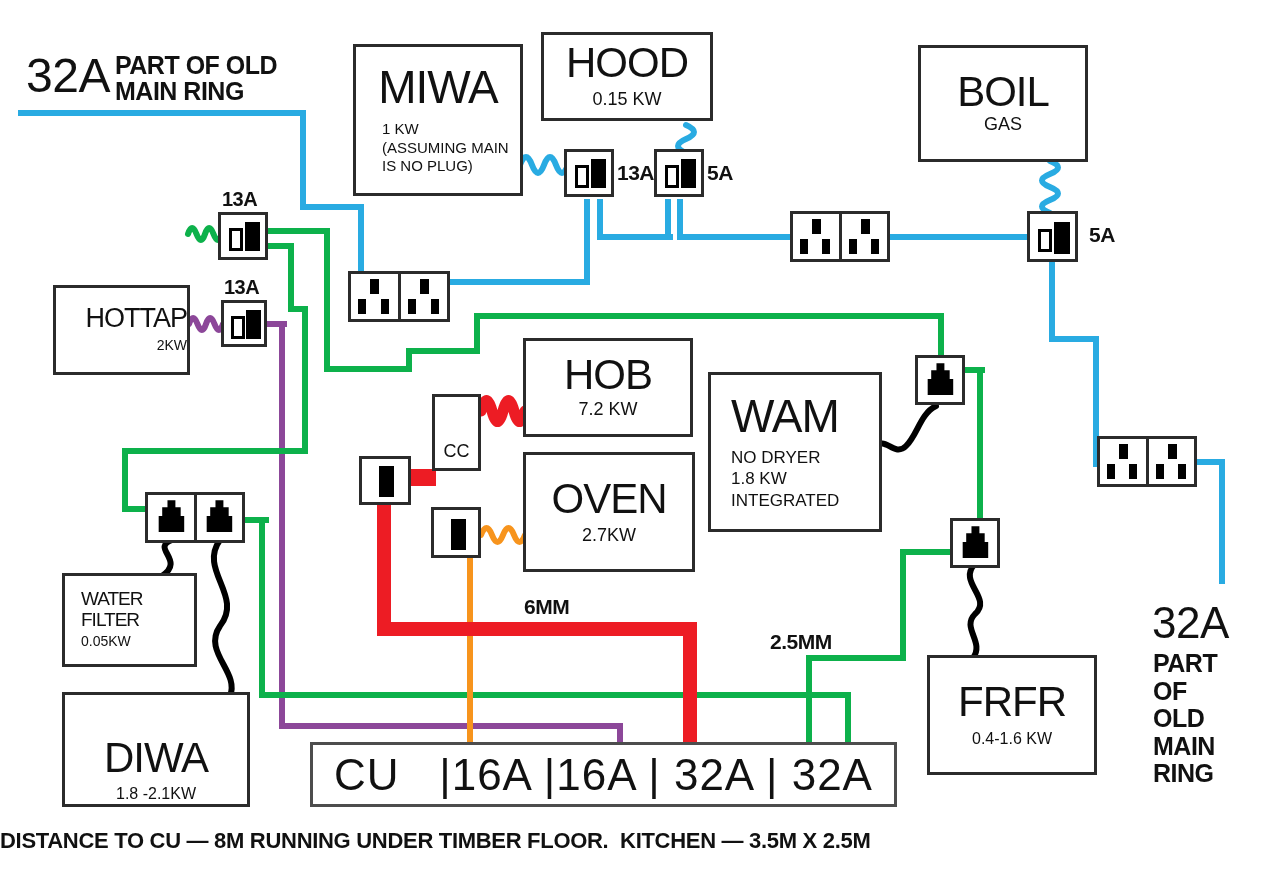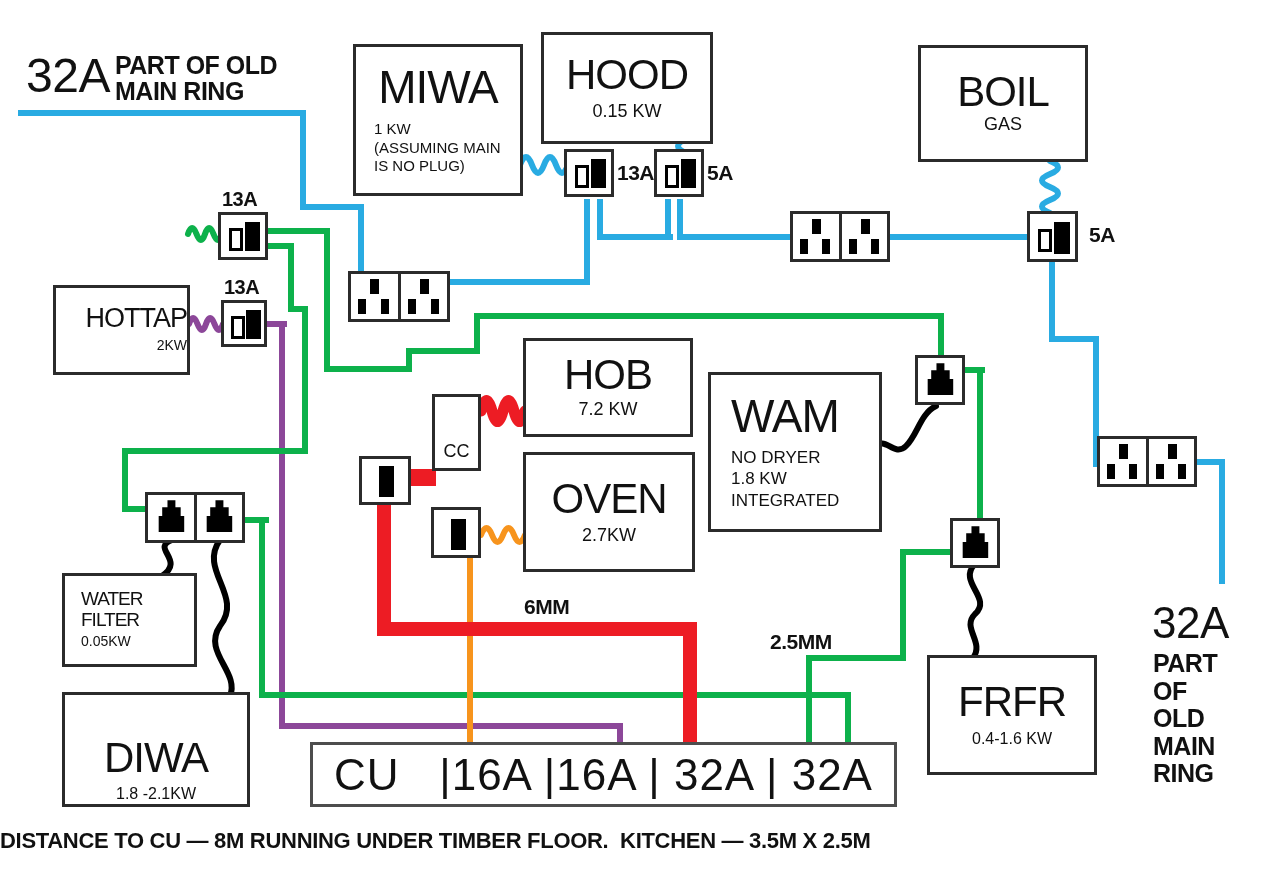--- a/index.html
+++ b/index.html
@@ -130,28 +130,28 @@
     <svg class="sq" style="left:146px;top:540px" width="44" height="38" viewBox="0 0 44 38">
       <path d="M26 0 C 4 8, 40 20, 16 36" fill="none" style="stroke:var(--c-cord)" stroke-width="6" stroke-linecap="round"></path>
     </svg>
     <svg class="sq" style="left:198px;top:540px" width="48" height="156" viewBox="0 0 48 156">
       <path d="M22 0 C 0 30, 46 56, 22 86 C 4 112, 42 132, 32 156" fill="none" style="stroke:var(--c-cord)" stroke-width="6" stroke-linecap="round"></path>
     </svg>
   </div>
 
   <div class="box" style="left:353px;top:44px;width:170px;height:152px;">
     <div class="big" style="font-size:46px;margin-bottom:10px;">MIWA</div>
-    <div class="sub leftcol" style="align-self:flex-start;padding-left:18px;font-size:15px;">
+    <div class="sub leftcol" style="align-self:flex-start;padding-left:26px;font-size:15px;">
       <div>1 KW</div>
       <div>(ASSUMING MAIN</div>
       <div>IS NO PLUG)</div>
     </div>
   </div>
 
-  <div class="box" style="left:541px;top:32px;width:172px;height:112px;">
+  <div class="box" style="left:541px;top:32px;width:172px;height:89px;">
     <div class="big" style="font-size:42px;">HOOD</div>
     <div class="sub" style="font-size:18px;margin-top:4px;">0.15 KW</div>
   </div>
 
   <div class="box" style="left:918px;top:45px;width:170px;height:117px;">
     <div class="big" style="font-size:42px;">BOIL</div>
     <div class="sub" style="font-size:18px;margin-top:0;">GAS</div>
   </div>
 
 

